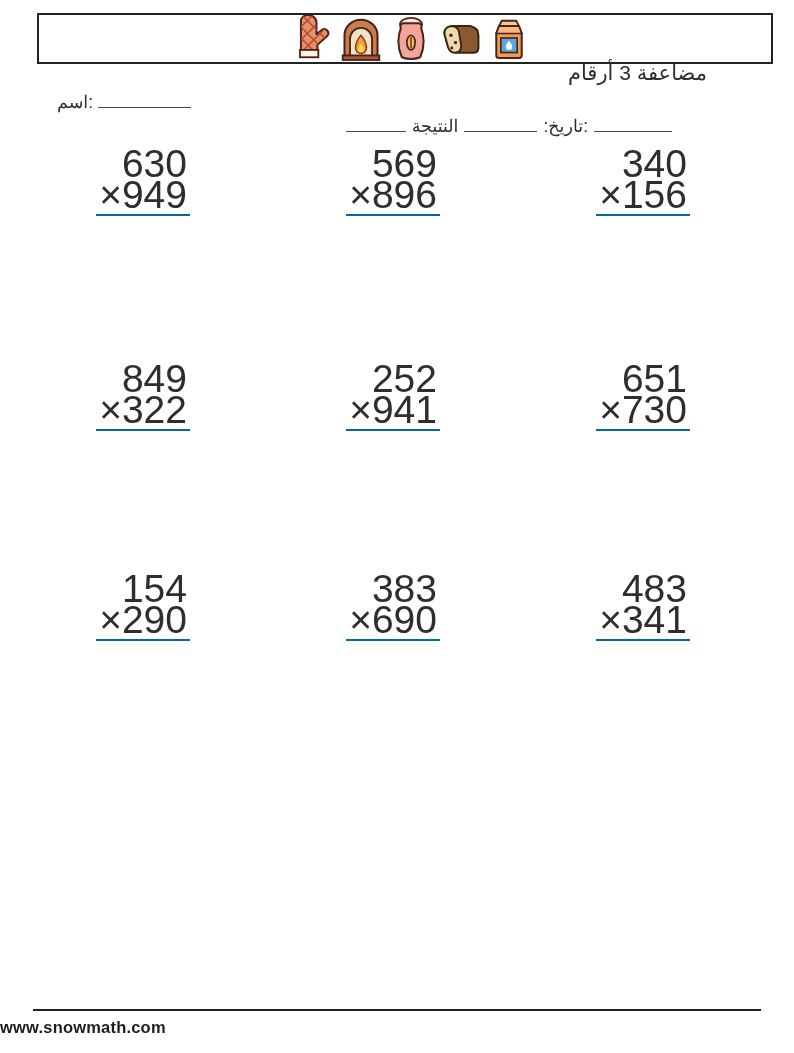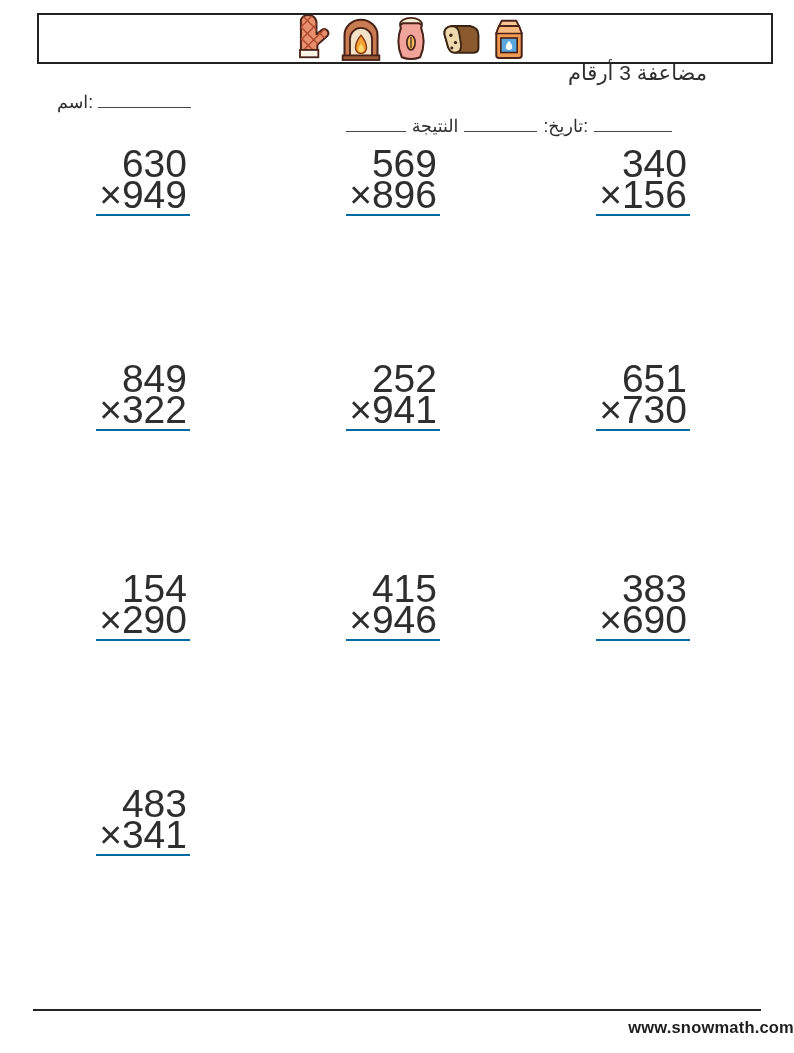--- a/index.html
+++ b/index.html
@@ -33,21 +33,21 @@
     display:grid;grid-template-columns:150px 250px 250px;
     grid-template-rows:215px 210px 215px 80px;
   }
   .cell{justify-self:end;align-self:start;}
   .prob{display:inline-block;text-align:right;font-size:39px;line-height:31px;color:#2e2e2e;}
   .prob .top{padding-right:3px;}
   .prob .bot{border-bottom:2px solid #0369a1;padding:0 3px 4px 3px;}
   
   .footer-line{position:absolute;left:33px;top:1009px;width:728px;border-top:2px solid #242424;}
   .footer-text{
-    position:absolute;left:0;top:1018px;width:794px;text-align:right;
+    position:absolute;left:0;top:1018px;width:794px;text-align:left;
     font-size:16.5px;font-weight:bold;color:#1e1e1e;letter-spacing:.2px;
   }
 </style>
 </head>
 <body>
 
 <div>
 
   <div class="header-box">
     <div class="icon-row">
@@ -125,21 +125,20 @@
   </div>
 
   <div class="problems">
       <div class="cell"><div class="prob"><div class="top">630</div><div class="bot">×949</div></div></div>
       <div class="cell"><div class="prob"><div class="top">569</div><div class="bot">×896</div></div></div>
       <div class="cell"><div class="prob"><div class="top">340</div><div class="bot">×156</div></div></div>
       <div class="cell"><div class="prob"><div class="top">849</div><div class="bot">×322</div></div></div>
       <div class="cell"><div class="prob"><div class="top">252</div><div class="bot">×941</div></div></div>
       <div class="cell"><div class="prob"><div class="top">651</div><div class="bot">×730</div></div></div>
       <div class="cell"><div class="prob"><div class="top">154</div><div class="bot">×290</div></div></div>
-      <div class="cell"><div class="prob"><div class="top">415</div><div class="bot">×946</div></div></div>
       <div class="cell"><div class="prob"><div class="top">383</div><div class="bot">×690</div></div></div>
       <div class="cell"><div class="prob"><div class="top">483</div><div class="bot">×341</div></div></div>
     </div>
 
   <div class="footer-line"></div>
   <div class="footer-text">www.snowmath.com</div>
 
 </div>
 
 </body></html>

